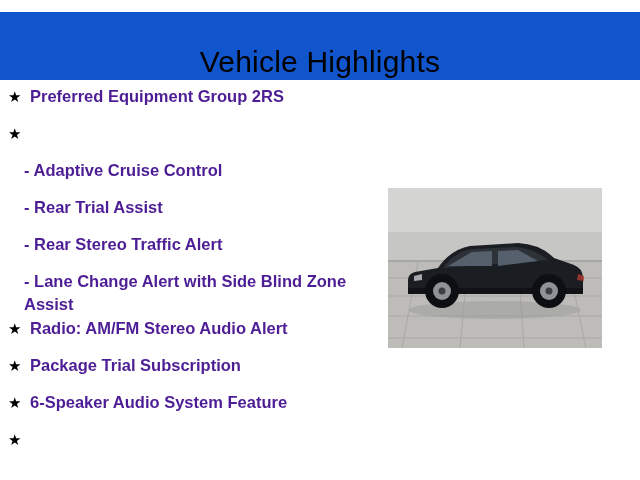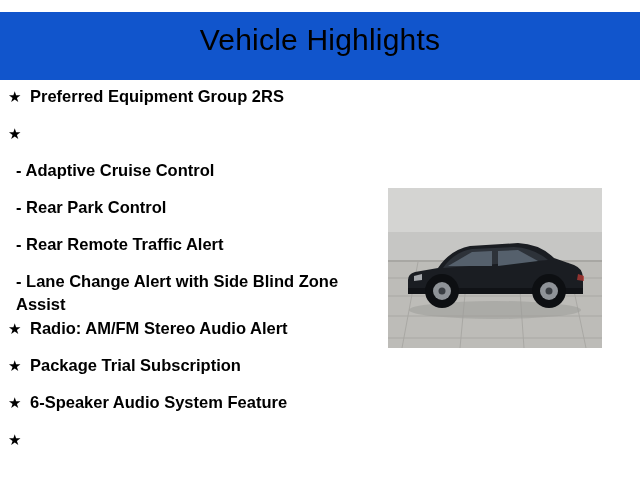--- a/index.html
+++ b/index.html
@@ -31,21 +31,21 @@
     position: absolute;
     left: 0;
     top: 12px;
     width: 160px;
     height: 68px;
     background: #1155cc;
   }
   .header-title {
     position: absolute;
     left: 0;
-    top: 6px;
+    top: 28px;
     width: 640px;
     height: 68px;
     display: flex;
     align-items: center;
     justify-content: center;
     color: #000000;
     font-size: 30px;
     font-weight: 400;
     letter-spacing: 0.2px;
   }
@@ -77,25 +77,25 @@
     font-size: 15px;
     line-height: 24px;
     color: #000000;
     text-align: left;
     padding-top: 1px;
   }
   .bullet-text {
     font-size: 16.5px;
     font-weight: bold;
     line-height: 23px;
-    color: #000000;
+    color: #4c1d95;
     padding-top: 1px;
   }
   .bullet-row.sub {
-    padding-left: 16px;
+    padding-left: 24px;
   }
   .bullet-row.sub .bullet-text {
     padding-left: 0;
   }
   .photo {
     position: absolute;
     left: 388px;
     top: 104px;
     width: 214px;
     height: 160px;
@@ -122,24 +122,24 @@
           <span class="bullet-star">★</span>
           <span class="bullet-text">Preferred Equipment Group 2RS</span>
         </li>
         <li class="bullet-row">
           <span class="bullet-star">★</span>
         </li>
         <li class="bullet-row sub">
           <span class="bullet-text">- Adaptive Cruise Control</span>
         </li>
         <li class="bullet-row sub">
-          <span class="bullet-text">- Rear Park Control</span>
+          <span class="bullet-text">- Rear Trial Assist</span>
         </li>
         <li class="bullet-row sub">
-          <span class="bullet-text">- Rear Remote Traffic Alert</span>
+          <span class="bullet-text">- Rear Stereo Traffic Alert</span>
         </li>
         <li class="bullet-row sub">
           <span class="bullet-text">- Lane Change Alert with Side Blind Zone Assist</span>
         </li>
         <li class="bullet-row">
           <span class="bullet-star">★</span>
           <span class="bullet-text">Radio: AM/FM Stereo Audio Alert</span>
         </li>
         <li class="bullet-row">
           <span class="bullet-star">★</span>

